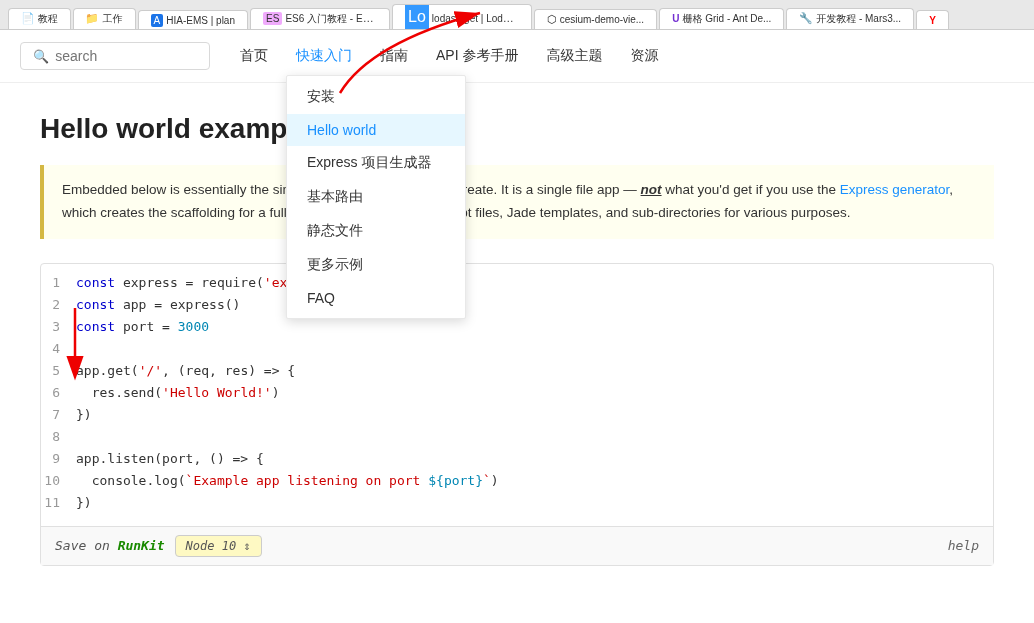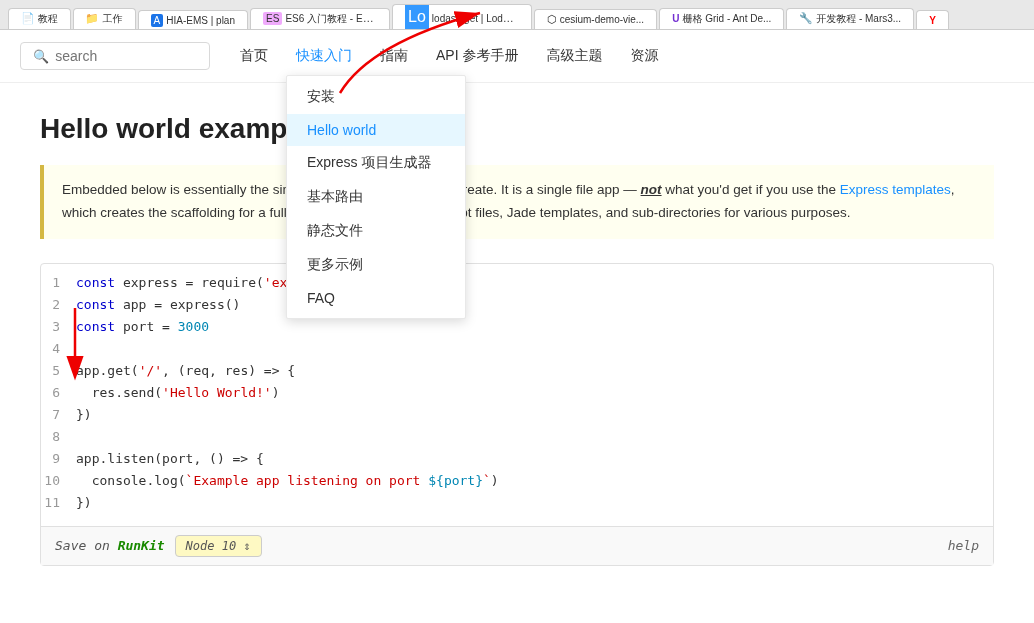--- a/index.html
+++ b/index.html
@@ -272,21 +272,21 @@
         <marker id="arrowhead1" markerWidth="10" markerHeight="7" refX="10" refY="3.5" orient="auto">
           <polygon points="0 0, 10 3.5, 0 7" fill="#e00"></polygon>
         </marker>
       </defs>
       <path d="M 30 110 Q 60 60 170 30" stroke="#e00" stroke-width="2.5" fill="none" marker-end="url(#arrowhead1)"></path>
     </svg>
 
     <h1 class="page-title">Hello world example</h1>
 
     <div class="info-box">
-      <span>Embedded below is essentially the simplest Express app you can create. It is a single file app — </span><em>not</em><span> what you'd get if you use the </span><a href="#">Express templates</a><span>, which creates the scaffolding for a full app with numerous JavaScript files, Jade templates, and sub-directories for various purposes.</span>
+      <span>Embedded below is essentially the simplest Express app you can create. It is a single file app — </span><em>not</em><span> what you'd get if you use the </span><a href="#">Express generator</a><span>, which creates the scaffolding for a full app with numerous JavaScript files, Jade templates, and sub-directories for various purposes.</span>
     </div>
 
     <svg class="arrow-svg" style="position:absolute;top:220px;left:55px;width:40px;height:80px;z-index:200;pointer-events:none;">
       <defs>
         <marker id="arrowhead2" markerWidth="10" markerHeight="7" refX="5" refY="3.5" orient="auto">
           <polygon points="0 0, 10 3.5, 0 7" fill="#e00"></polygon>
         </marker>
       </defs>
       <line x1="20" y1="5" x2="20" y2="65" stroke="#e00" stroke-width="2.5" marker-end="url(#arrowhead2)"></line>
     </svg>

